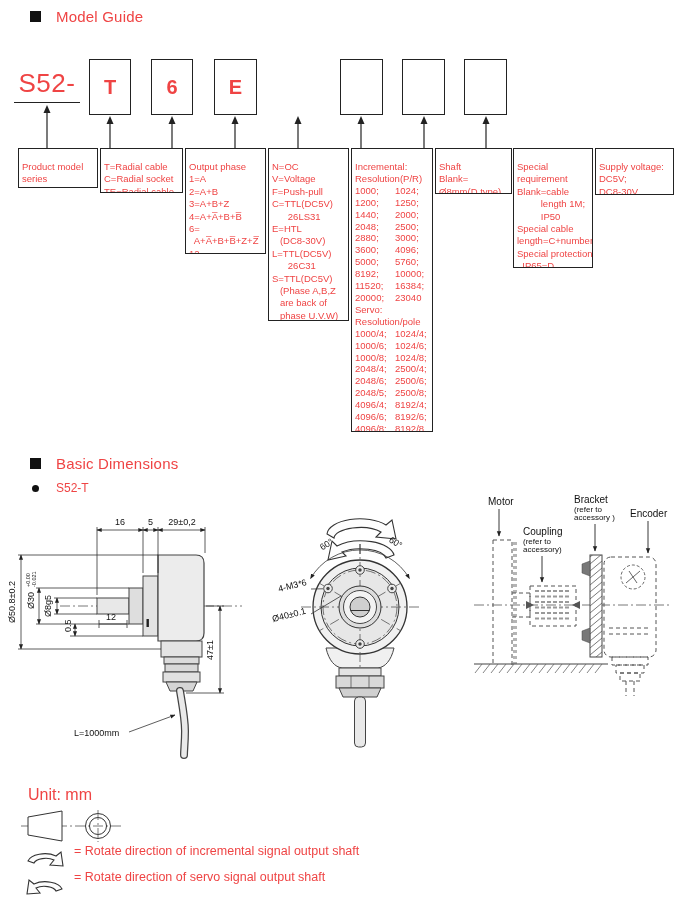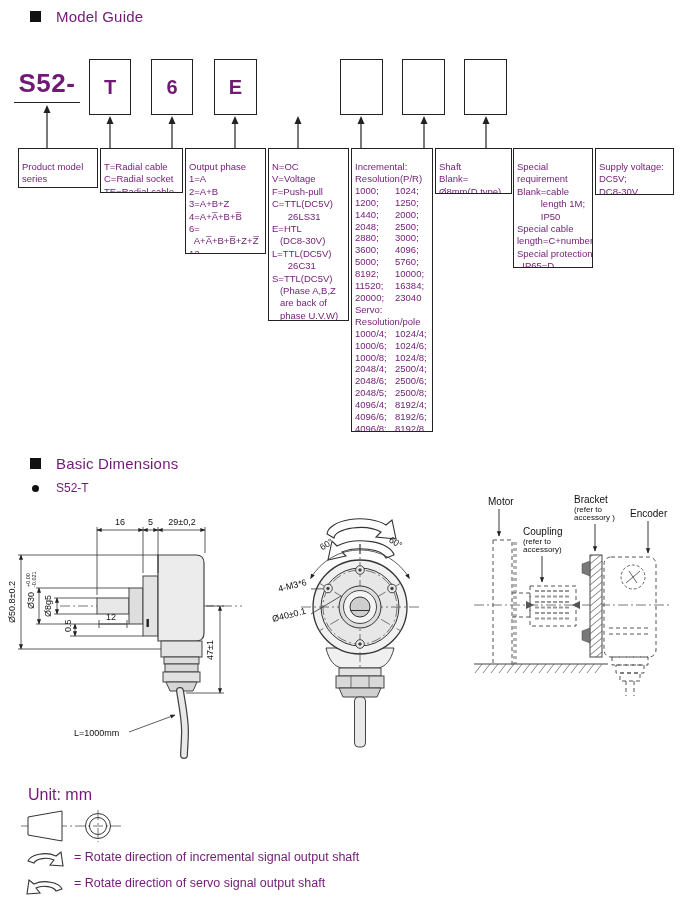--- a/index.html
+++ b/index.html
@@ -1,44 +1,44 @@
 <!DOCTYPE html>
 <html><head>
 <meta charset="utf-8">
 <style>
   html,body{margin:0;padding:0;background:#fff}
   .canvas{position:relative;width:680px;height:906px;background:#fff;overflow:hidden;
-          font-family:"Liberation Sans","DejaVu Sans",sans-serif;color:#701a75}
+          font-family:"Liberation Sans","DejaVu Sans",sans-serif;color:#ef4444}
   .sec{position:absolute;display:flex;align-items:center}
   .bullet-sq{display:inline-block;width:11px;height:11px;background:#111;margin-right:15px}
   .bullet-ci{display:inline-block;width:7px;height:7px;background:#111;border-radius:50%;margin-right:17px;margin-left:2px}
   .t1{font-size:15px;letter-spacing:.2px}
   .t2{font-size:12px}
-  .prefix{position:absolute;left:14px;top:68px;width:66px;font-size:26px;font-weight:700;
+  .prefix{position:absolute;left:14px;top:68px;width:66px;font-size:26px;font-weight:400;
           text-align:center;border-bottom:1.6px solid #222;padding-bottom:3px;letter-spacing:.5px}
   .mbox{position:absolute;top:59px;height:56px;box-sizing:border-box;border:1.6px solid #222;
         display:flex;align-items:center;justify-content:center;font-size:20px;font-weight:700;background:#fff}
   .desc{position:absolute;box-sizing:border-box;border:1.5px solid #222;background:#fff;
         font-size:9.5px;padding:12px 3px;overflow:hidden}
   .dline{line-height:12.4px;white-space:pre}
   .res .dline{line-height:11.9px}
   .prow{display:flex;line-height:11.9px}
   .pc1{width:40px;white-space:pre}
   .pc2{white-space:pre}
   svg.abs{position:absolute}
   svg text{font-family:"Liberation Sans","DejaVu Sans",sans-serif;fill:#111}
   .dt{font-size:9px}
   .dtt{font-size:5.5px}
   .lbl10{font-size:10px}
   .lbl8{font-size:8px}
   .thin{stroke:#333;stroke-width:.8;fill:none}
   .cl{stroke:#555;stroke-width:.8;fill:none;stroke-dasharray:10 3 2 3}
   .dash{stroke:#555;stroke-width:1;fill:none;stroke-dasharray:4 3}
   .unit{position:absolute;left:28px;top:786px;font-size:16px}
-  .leg{position:absolute;left:22px;display:flex;align-items:center;gap:8px}
+  .leg{position:absolute;left:22px;display:flex;gap:8px}
   .leg-text{font-size:12.5px}
 </style>
 </head>
 <body>
 
 <div class="canvas">
 
   <div class="sec" style="left:30px;top:8px">
     <span class="bullet-sq"></span>
     <span class="t1">Model Guide</span>

